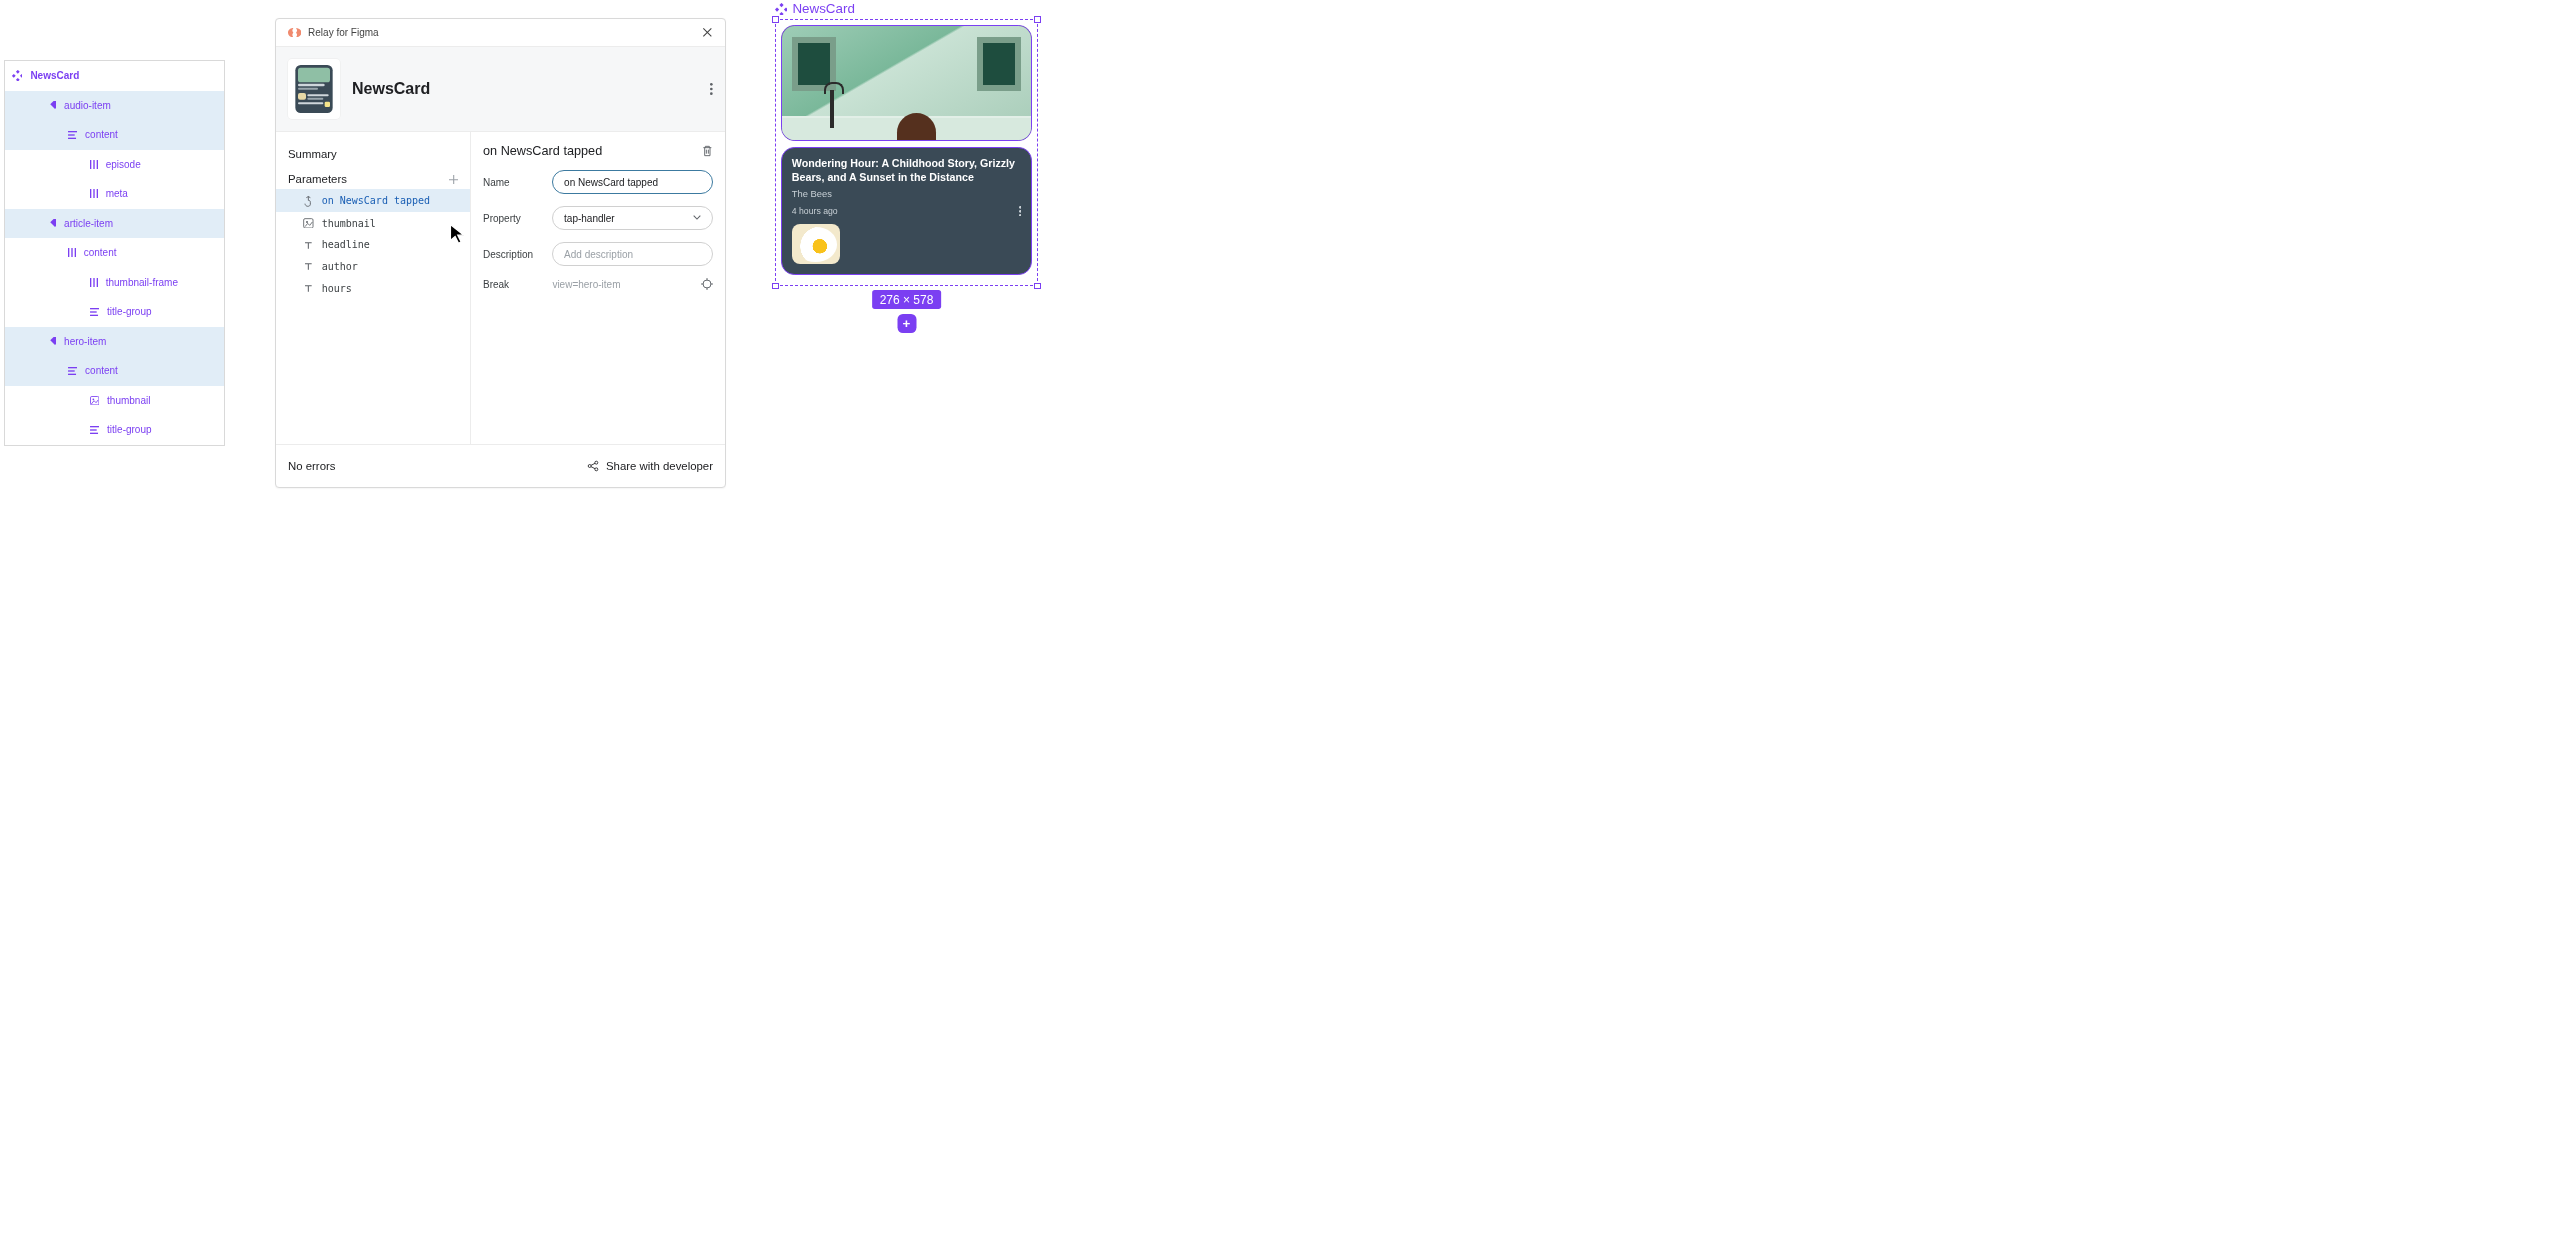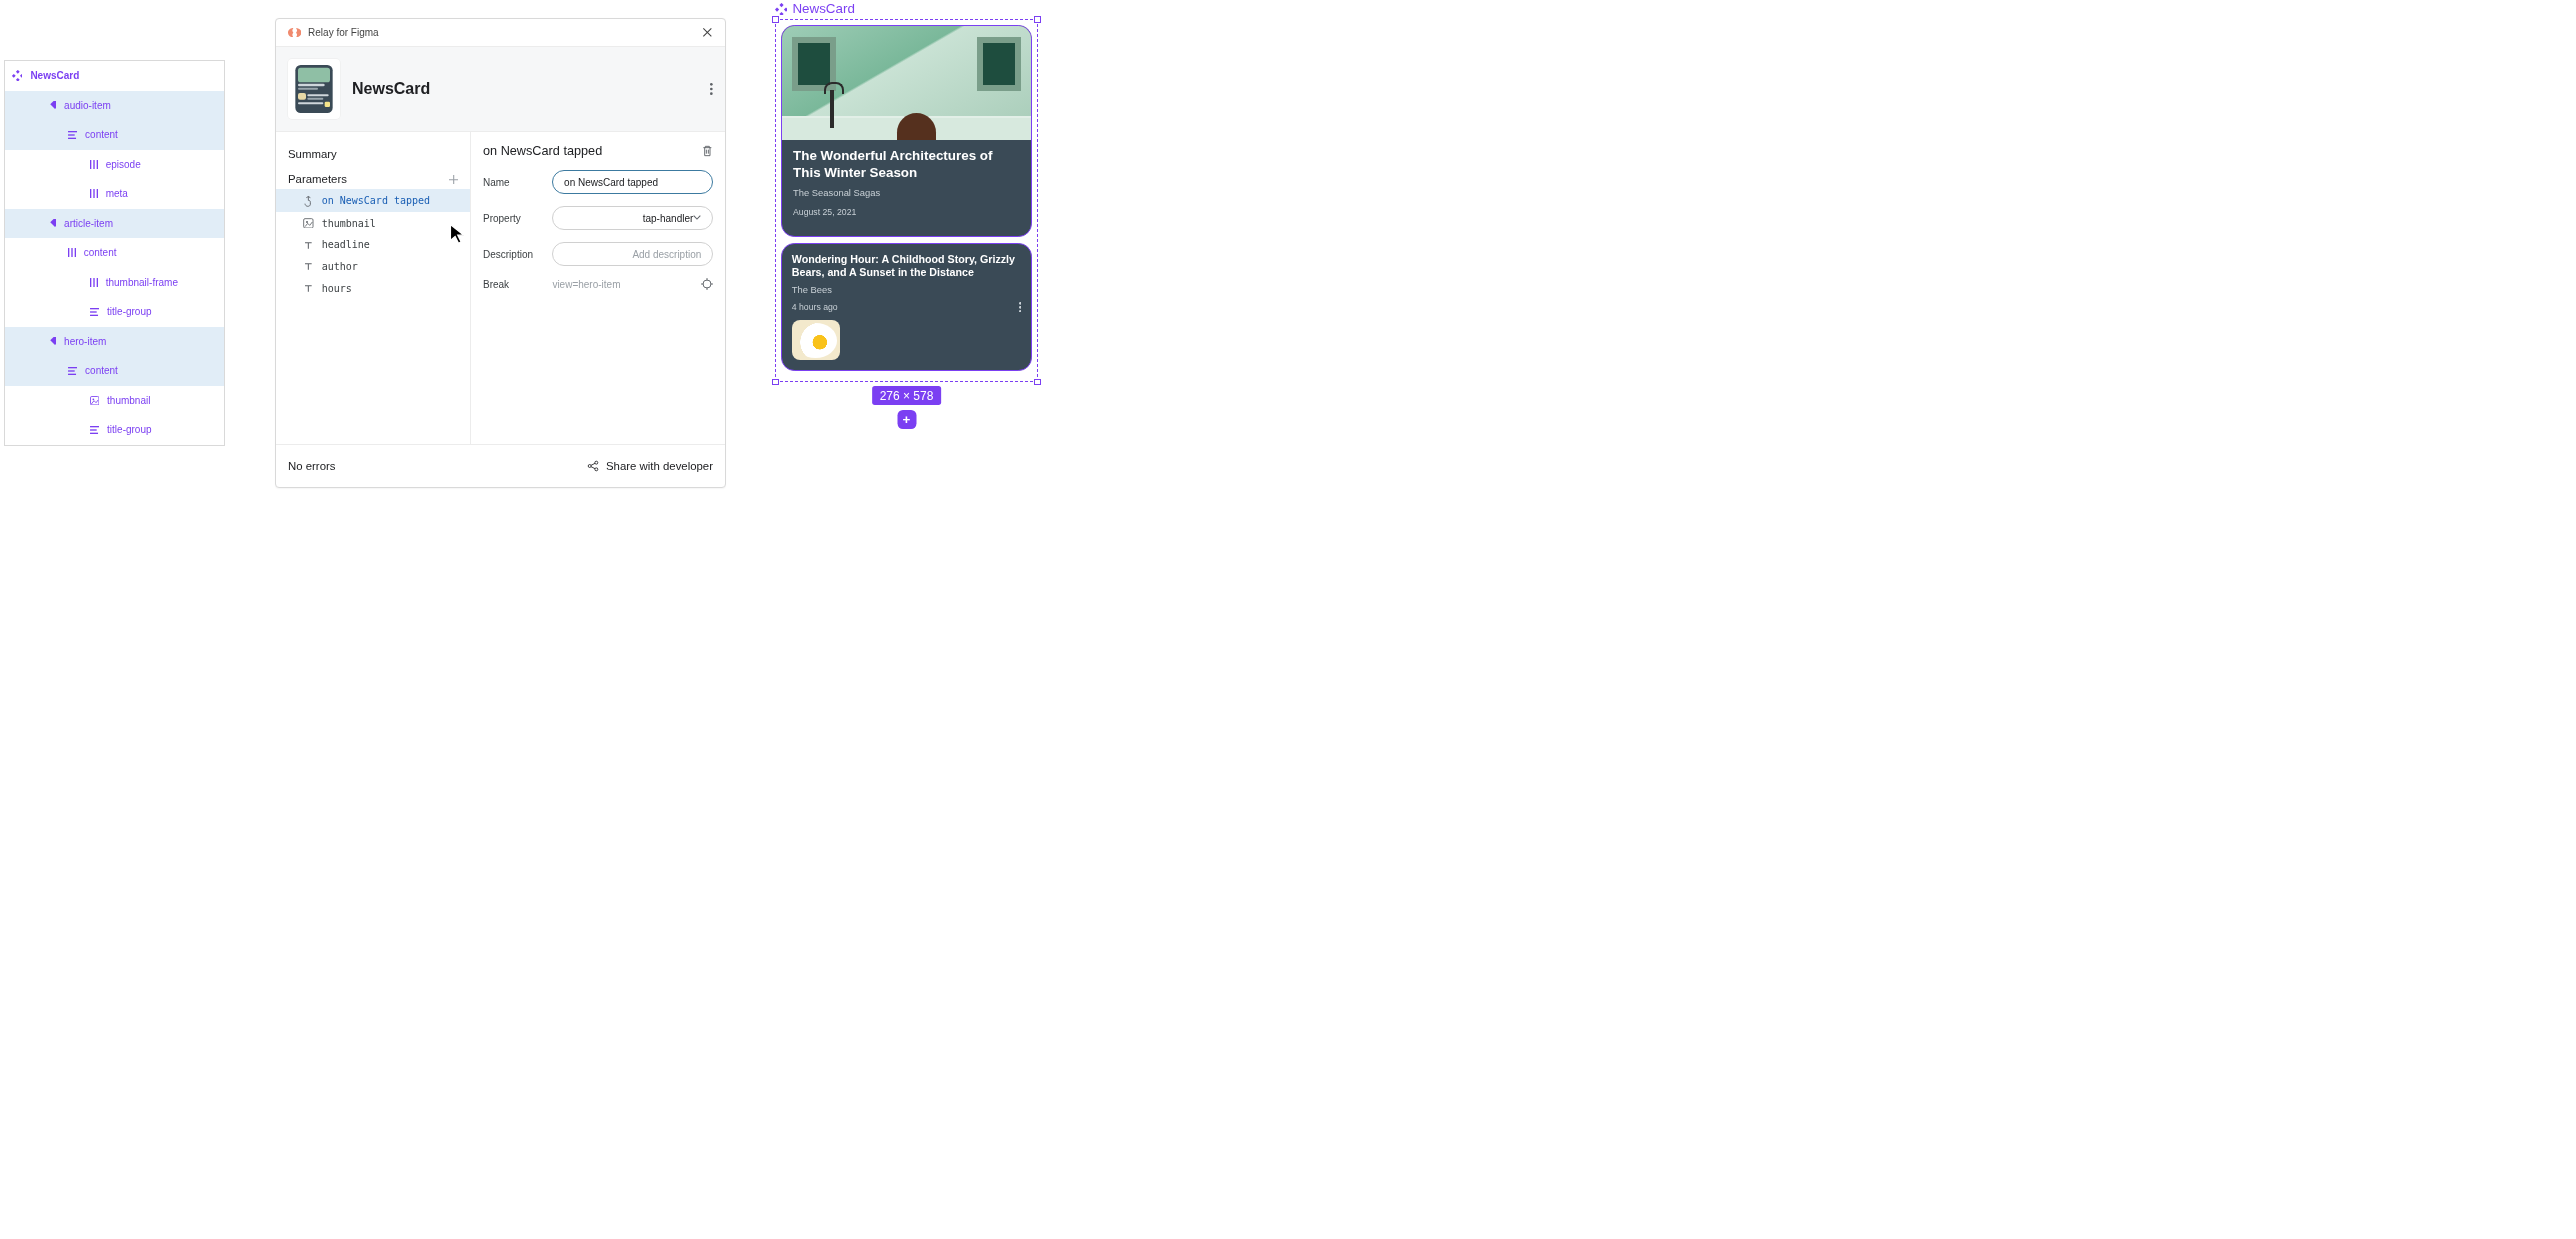--- a/index.html
+++ b/index.html
@@ -121,21 +121,21 @@
   .form-row label {
     width: 60px; font-size:10px; color:#3c4043;
   }
   .pill-input, .pill-select {
     flex:1; height:24px; border:1.1px solid var(--input-border);
     border-radius: 13.4px; padding: 0 10.7px; font-size:10px;
     display:flex; align-items:center; color:#202124;
   }
   .pill-select, .pill-input.plain {
     border:0.7px solid #d0d0d0; color:#202124;
-    justify-content:flex-end;
+    justify-content:space-between;
   }
   .pill-input.placeholder { color:#9aa0a6; }
   .layer-value-row {
     display:flex; align-items:center; margin-top:12px; gap:9.4px;
   }
   .layer-value-row label { width:60px; font-size:10px; color:#3c4043;}
   .layer-value-row .val { flex:1; color:#9aa0a6; font-size:10px;}
   .dialog-footer {
     border-top:0.7px solid #ececec;
     height: 43px;
@@ -592,25 +592,20 @@
     <div class="handle br"></div>
 
     <div class="card">
       <div class="hero-img">
         <div class="window left"></div>
         <div class="window right"></div>
         <div class="band"></div>
         <div class="arch"></div>
         <div class="lamp"></div>
       </div>
-      <div class="hero-body">
-        <p class="hero-title">The Wonderful Architectures of This Winter Season</p>
-        <p class="hero-sub">The Seasonal Sagas</p>
-        <p class="hero-date">August 25, 2021</p>
-      </div>
     </div>
 
 
     <div class="card item-card" style="align-items:flex-start; padding:9.4px;flex-direction:column;">
       <div class="item-body">
         <p class="item-title">Wondering Hour: A Childhood Story, Grizzly Bears, and A Sunset in the Distance</p>
         <p class="hero-sub" style="margin:2.7px 0;">The Bees</p>
         <div style="display:flex;justify-content:space-between;align-items:center;margin-top:6.7px;">
           <span class="hero-date">4 hours ago</span>
           <span class="icon">

